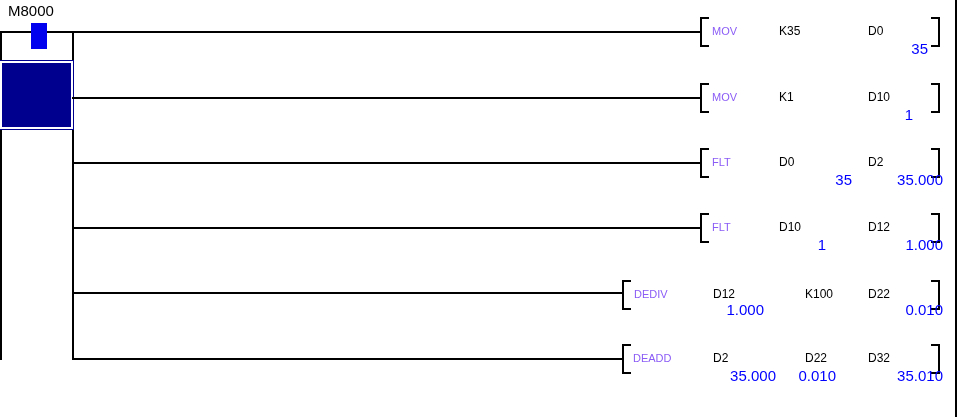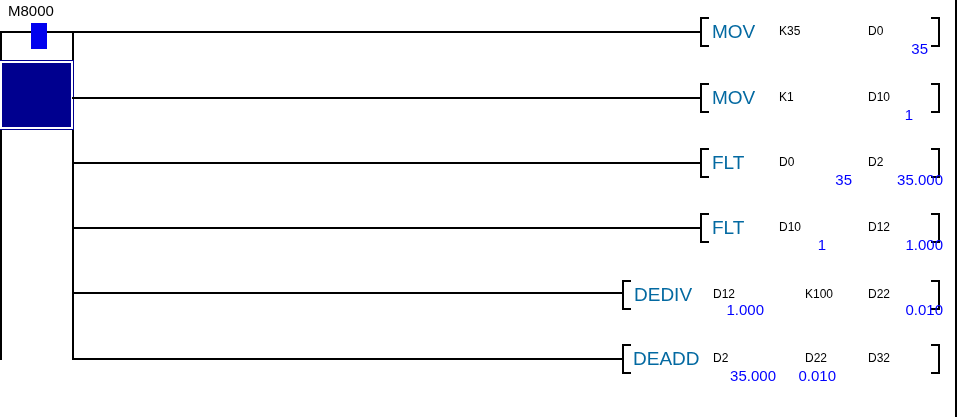--- a/index.html
+++ b/index.html
@@ -104,22 +104,22 @@
     border-bottom: 2px solid #000000;
   }
   .brk-close {
     border-right: 2px solid #000000;
     border-top: 2px solid #000000;
     border-bottom: 2px solid #000000;
   }
   .mnem {
     position: absolute;
     top: 4px;
-    font-size: 19px;
-    color: #0369a1;
+    font-size: 11px;
+    color: #8b5cf6;
     white-space: nowrap;
     line-height: 21px;
   }
   .oper {
     position: absolute;
     top: 4px;
     font-size: 12px;
     color: #000000;
     white-space: nowrap;
     line-height: 21px;
@@ -209,14 +209,15 @@
   <div class="instr" style="left:622px; top:344px; width:318px;">
     <div class="brk brk-open" style="left:0px;"></div>
     <div class="mnem" style="left:11px;">DEADD</div>
     <div class="oper" style="left:91px;">D2</div>
     <div class="oper" style="left:183px;">D22</div>
     <div class="oper" style="left:246px;">D32</div>
     <div class="brk brk-close" style="left:309px;"></div>
   </div>
   <div class="mval" style="left:622px; top:366px; width:154px;">35.000</div>
   <div class="mval" style="left:700px; top:366px; width:136px;">0.010</div>
+  <div class="mval" style="left:790px; top:366px; width:153px;">35.010</div>
 
 </div>
 
 </body></html>

